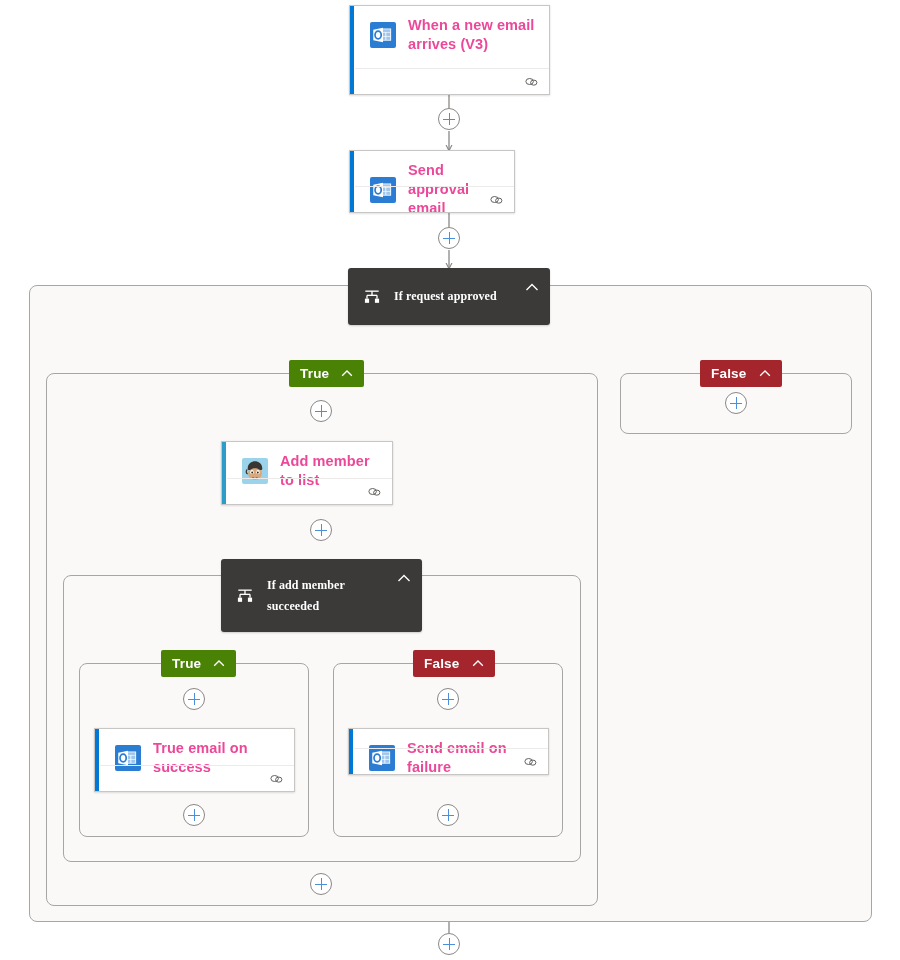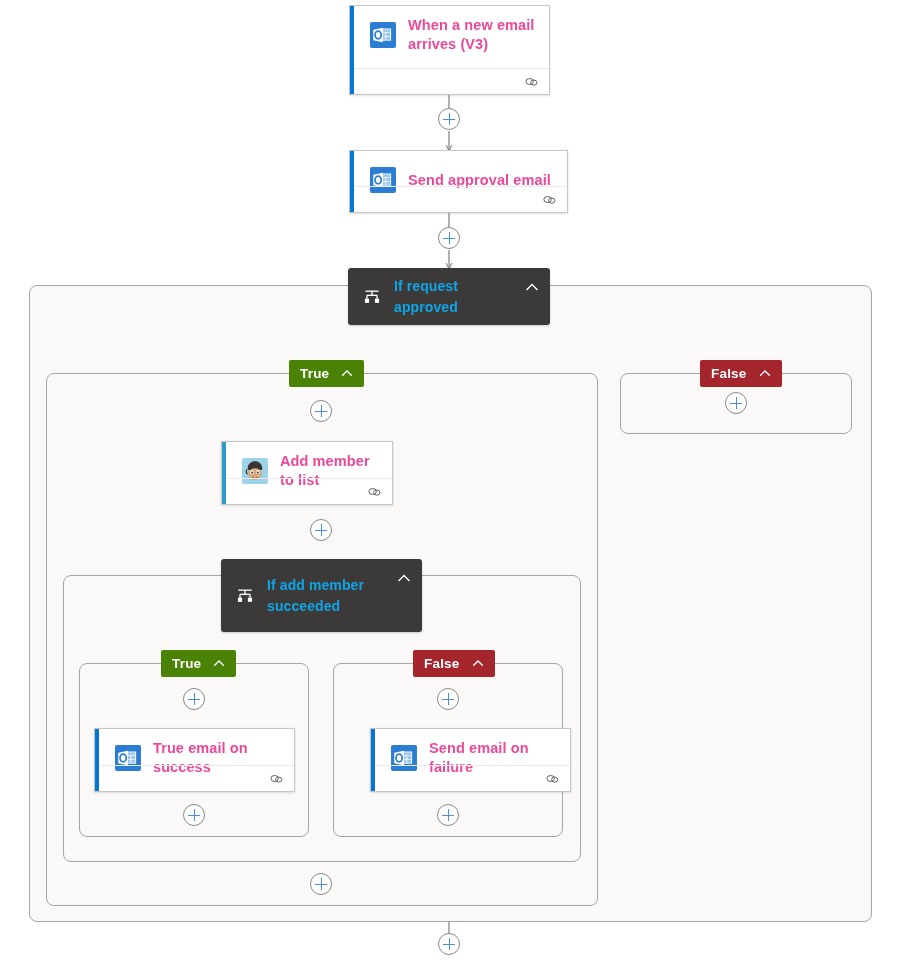--- a/index.html
+++ b/index.html
@@ -104,25 +104,26 @@
     box-shadow: 0 1px 2px rgba(0,0,0,0.18);
   }
   .cond-card .cond-icon {
     width: 20px;
     height: 20px;
     flex: 0 0 20px;
     margin-right: 12px;
   }
   .cond-card .cond-title {
     flex: 1 1 auto;
-    color: #0ea5e9;
-    font-size: 14px;
+    color: #ffffff;
+    font-size: 12px;
     font-weight: 700;
     line-height: 21px;
     letter-spacing: 0.1px;
+    font-family: Liberation Serif, serif;
   }
   .cond-card .chev {
     width: 16px;
     height: 16px;
     flex: 0 0 16px;
     margin-left: 8px;
     align-self: flex-start;
     margin-top: 12px;
   }
 
@@ -268,21 +269,21 @@
       <div class="title">When a new email arrives (V3)</div>
     </div>
     <div class="footer">
       <svg class="link-icon" viewBox="0 0 20 16">
         <ellipse cx="7.5" cy="8" rx="5" ry="4" fill="none" stroke="#605e5c" stroke-width="1.3"></ellipse>
         <ellipse cx="13" cy="9.5" rx="4.2" ry="3.4" fill="none" stroke="#605e5c" stroke-width="1.3"></ellipse>
       </svg>
     </div>
   </div>
 
-  <div class="card" style="left:349px; top:150px; width:219px; height:63px;text-align:right;">
+  <div class="card" style="left:349px; top:150px; width:166px; height:63px;">
     <div class="accent" style="background:#0078d4;"></div>
     <div class="body">
       <svg class="app-icon" viewBox="0 0 32 32">
         <rect width="32" height="32" fill="#2b7cd3"></rect>
         <rect x="13" y="8" width="13" height="15" fill="#ffffff"></rect>
         <rect x="14" y="9" width="11" height="3.2" fill="#9fc7ee"></rect>
         <rect x="14" y="13" width="5" height="4.2" fill="#9fc7ee"></rect>
         <rect x="20" y="13" width="5" height="4.2" fill="#9fc7ee"></rect>
         <rect x="14" y="18" width="5" height="4" fill="#9fc7ee"></rect>
         <rect x="20" y="18" width="5" height="4" fill="#9fc7ee"></rect>
@@ -398,21 +399,21 @@
       <div class="title">True email on success</div>
     </div>
     <div class="footer">
       <svg class="link-icon" viewBox="0 0 20 16">
         <ellipse cx="7.5" cy="8" rx="5" ry="4" fill="none" stroke="#605e5c" stroke-width="1.3"></ellipse>
         <ellipse cx="13" cy="9.5" rx="4.2" ry="3.4" fill="none" stroke="#605e5c" stroke-width="1.3"></ellipse>
       </svg>
     </div>
   </div>
 
-  <div class="card" style="left:348px; top:728px; width:201px; height:64px;margin-left:22px;">
+  <div class="card" style="left:348px; top:728px; width:201px; height:47px;">
     <div class="accent" style="background:#0078d4;"></div>
     <div class="body">
       <svg class="app-icon" viewBox="0 0 32 32">
         <rect width="32" height="32" fill="#2b7cd3"></rect>
         <rect x="13" y="8" width="13" height="15" fill="#ffffff"></rect>
         <rect x="14" y="9" width="11" height="3.2" fill="#9fc7ee"></rect>
         <rect x="14" y="13" width="5" height="4.2" fill="#9fc7ee"></rect>
         <rect x="20" y="13" width="5" height="4.2" fill="#9fc7ee"></rect>
         <rect x="14" y="18" width="5" height="4" fill="#9fc7ee"></rect>
         <rect x="20" y="18" width="5" height="4" fill="#9fc7ee"></rect>

